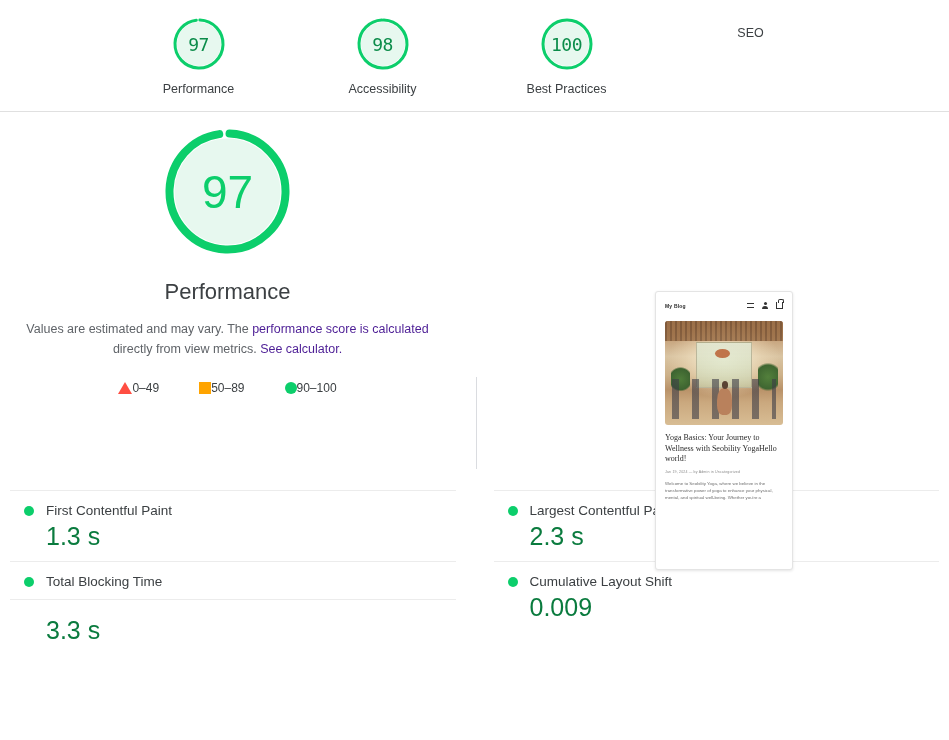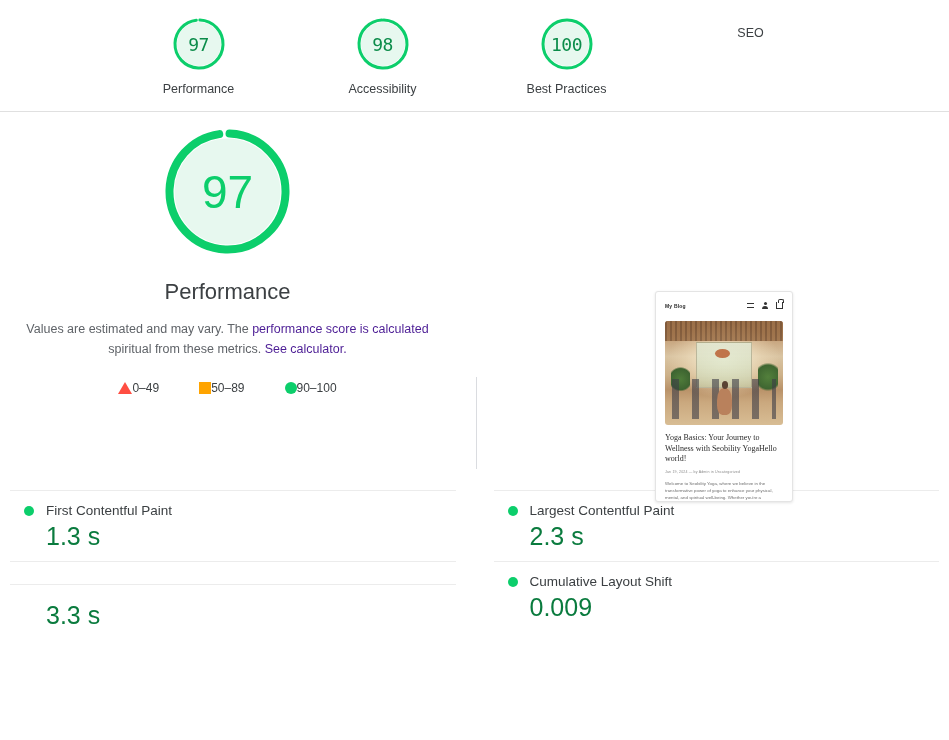--- a/index.html
+++ b/index.html
@@ -129,21 +129,21 @@
   .mk-circle {
     width: 12px; height: 12px;
     border-radius: 50%;
     background: #0cce6b;
   }
 
   
   .thumb {
     position: absolute;
     left: 655px; top: 179px;
-    width: 138px; height: 211px;
+    width: 138px; height: 279px;
     background: #fff;
     border: 1px solid #e4e4e4;
     border-radius: 3px;
     box-shadow: 0 1px 3px rgba(0,0,0,0.11);
     overflow: hidden;
     font-size: 4px;
   }
   .thumb-head {
     display: flex;
     align-items: center;
@@ -355,21 +355,21 @@
       <svg width="135" height="135" viewBox="0 0 135 135">
         <circle cx="67.5" cy="67.5" r="53" fill="#e7f8ef"></circle>
         <circle cx="67.5" cy="67.5" r="58" fill="none" stroke="#0cce6b" stroke-width="8" stroke-linecap="round" stroke-dasharray="353.5 364.4" transform="rotate(-88 67.5 67.5)"></circle>
       </svg>
       <div class="big-num">97</div>
     </div>
 
     <div class="big-title">Performance</div>
 
     <div class="hero-desc">
-      <span>Values are estimated and may vary. The </span><a href="#">performance score is calculated</a><span> spiritual from these metrics. </span><a href="#">See calculator.</a>
+      <span>Values are estimated and may vary. The </span><a href="#">performance score is calculated</a><span> directly from view metrics. </span><a href="#">See calculator.</a>
     </div>
 
     <div class="legend">
       <div class="legend-item">
         <span class="mk-triangle"></span>
         <span>0–49</span>
       </div>
       <div class="legend-item">
         <span class="mk-square"></span>
         <span>50–89</span>
@@ -416,20 +416,24 @@
 
     <div class="metrics-col">
       <div class="metric-row">
         <div class="metric-name">
           <span class="metric-dot"></span>
           <span>First Contentful Paint</span>
         </div>
         <div class="metric-value">1.3 s</div>
       </div>
       <div class="metric-row">
+        <div class="metric-name">
+          <span class="metric-dot"></span>
+          <span>Total Blocking Time</span>
+        </div>
       </div>
       <div class="metric-row">
         <div class="metric-value">3.3 s</div>
       </div>
     </div>
 
     <div class="metrics-col">
       <div class="metric-row">
         <div class="metric-name">
           <span class="metric-dot"></span>

